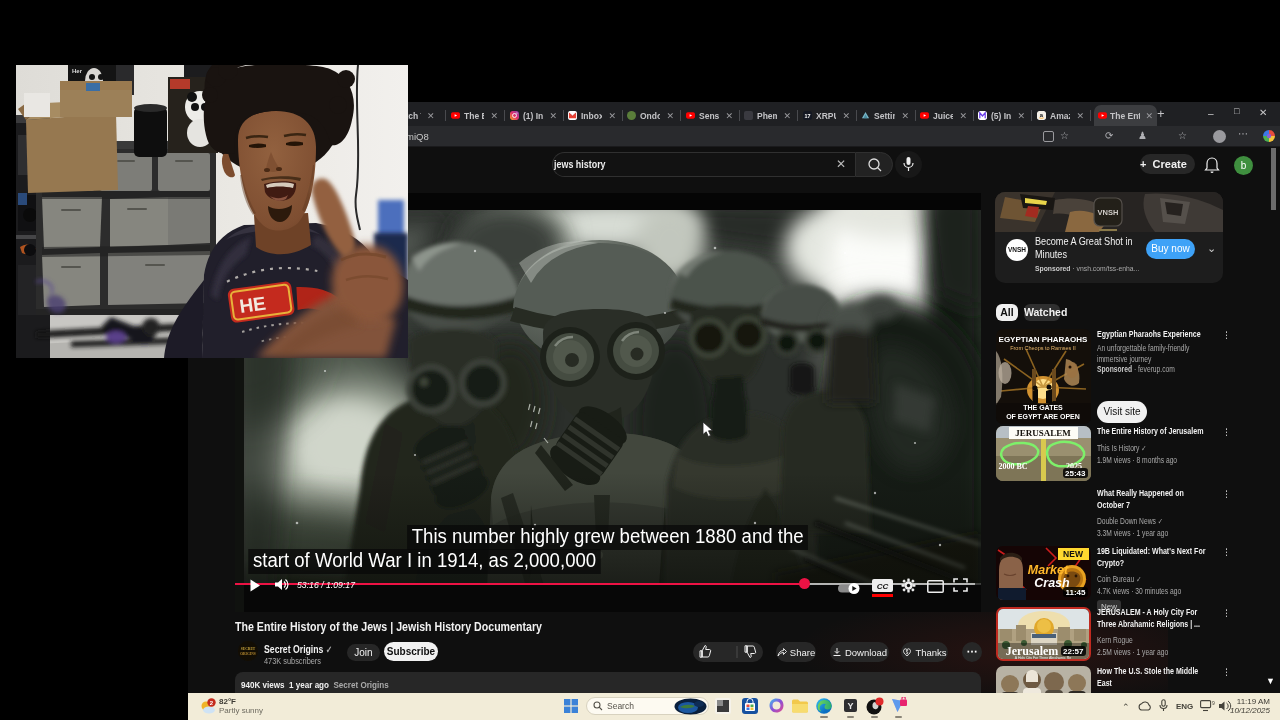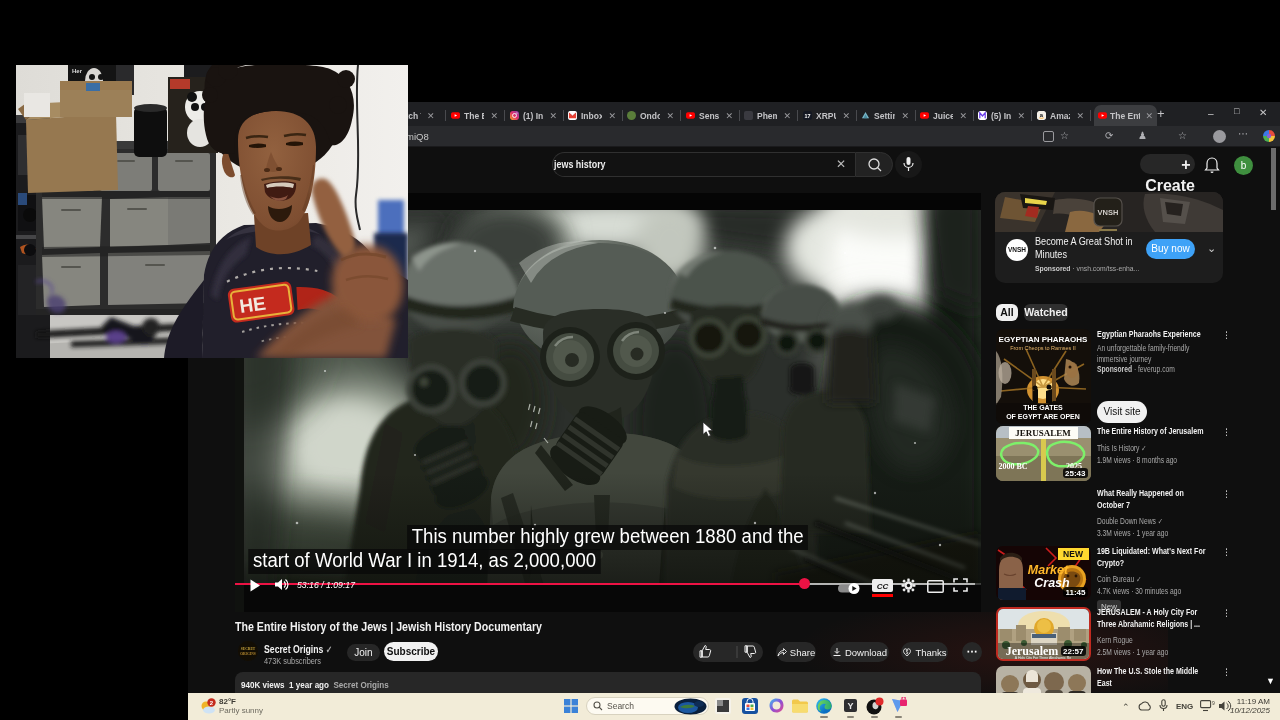--- a/index.html
+++ b/index.html
@@ -18,21 +18,21 @@
 
 
 #page { left:188px; top:147px; width:1092px; height:546px; background:#0f0f0f; }
 
 
 #searchbox { left:364px; top:5px; width:303px; height:25px; background:#121212; border:1px solid #303030; border-radius:13px 0 0 13px; border-right:none; }
 #searchtxt { left:366px; top:11px; font-size:10.5px; color:#eee; font-weight:bold; transform:scaleX(0.85); transform-origin:0 0; }
 #searchx { left:648px; top:10px; font-size:12px; color:#bbb; }
 #searchbtn { left:667px; top:5px; width:38px; height:25px; background:#222222; border:1px solid #303030; border-radius:0 13px 13px 0; }
 #micbtn { left:707px; top:4px; width:27px; height:27px; background:#181818; border-radius:50%; }
-#createbtn { left:952px; top:7px; width:55px; height:20px; background:#272727; border-radius:11px; color:#f1f1f1; font-size:16px; text-align:right; line-height:21px; }
+#createbtn { left:952px; top:7px; width:55px; height:20px; background:#272727; border-radius:11px; color:#f1f1f1; font-size:11px; text-align:left; line-height:21px; }
 #avatar { left:1046px; top:9px; width:19px; height:19px; border-radius:50%; background:#3f8f3f; color:#fff; font-size:10px; text-align:center; line-height:19px; }
 
 
 #player { left:47px; top:46px; width:746px; height:419px; background:#000; overflow:hidden; }
 #capwrap { position:absolute; left:0; width:746px; text-align:center; }
 .capline { display:inline-block; background:rgba(8,8,8,0.75); color:#fff; font-size:20px; padding:0 5px 2px 5px; transform:scaleX(0.93); }
 #controls { position:absolute; left:0; bottom:12px; width:746px; height:29px;font-style:italic; }
 #progress { position:absolute; left:0; bottom:27px; width:746px; height:2.5px; background:rgba(255,255,255,0.2); }
 #prog-red { position:absolute; left:0; top:0; width:569px; height:2.5px; background:#ed1244; }
 #prog-buf { position:absolute; left:569px; top:0.5px; width:171px; height:1.6px; background:rgba(255,255,255,0.62); }
@@ -62,21 +62,21 @@
 #adcard { position:absolute; left:1px; top:1px; width:228px; height:91px; background:#1d1d1d; border-radius:10px; overflow:hidden; }
 #adbody { position:absolute; left:0; top:40px; width:228px; height:51px; }
 #adlogo { position:absolute; left:11px; top:7px; width:22px; height:22px; border-radius:50%; background:#fff; color:#111; font-size:6.5px; font-weight:bold; text-align:center; line-height:22px; }
 #adtitle { position:absolute; left:40px; top:3px; width:126px; color:#f1f1f1; font-size:10.5px; line-height:13px; transform:scaleX(0.87); transform-origin:0 0; }
 #adspon { position:absolute; left:40px; top:32px; color:#aaa; font-size:8px; transform:scaleX(0.85); transform-origin:0 0; width:140px; }
 #adspon b { color:#ccc; }
 #buynow { position:absolute; left:151px; top:7px; width:49px; height:20px; background:#3ea2f7; border-radius:10px; color:#fff; font-size:10px; text-align:center; line-height:20px; }
 #adchev { position:absolute; left:212px; top:10px; color:#ccc; font-size:11px; }
 .chip { position:absolute; top:113px; height:17px; border-radius:6px; font-size:10.5px; font-weight:bold; line-height:17px; text-align:center; }
 #chipall { left:2px; width:22px; background:#f1f1f1; color:#0f0f0f; }
-#chipwatched { left:30px; width:44px; background:#2f2f2f; color:#f1f1f1; }
+#chipwatched { left:30px; width:36px; background:#2f2f2f; color:#f1f1f1; }
 .sug { position:absolute; left:2px; width:284px; }
 .sug .thumb { position:absolute; left:0; top:0; border-radius:7px; overflow:hidden; }
 .sug .stitle { position:absolute; left:101px; top:0px; width:168px; color:#f1f1f1; font-size:9.3px; font-weight:bold; line-height:11.5px; transform:scaleX(0.76); transform-origin:0 0; }
 .sug .smeta { position:absolute; left:101px; color:#aaa; font-size:8.6px; line-height:10.5px; transform:scaleX(0.78); transform-origin:0 0; width:160px; }
 .sug .sdots { position:absolute; left:226px; top:1px; color:#fff; font-size:9px; }
 .dur { position:absolute; right:3px; bottom:3px; background:rgba(0,0,0,0.85); color:#fff; font-size:8px; font-weight:bold; padding:0.5px 2.5px; border-radius:3px; }
 
 
 #taskbar { left:188px; top:693px; width:1092px; height:27px; background:#f2ecd8; }
 .tbt { position:absolute; color:#4a4a44; font-size:8px; }

